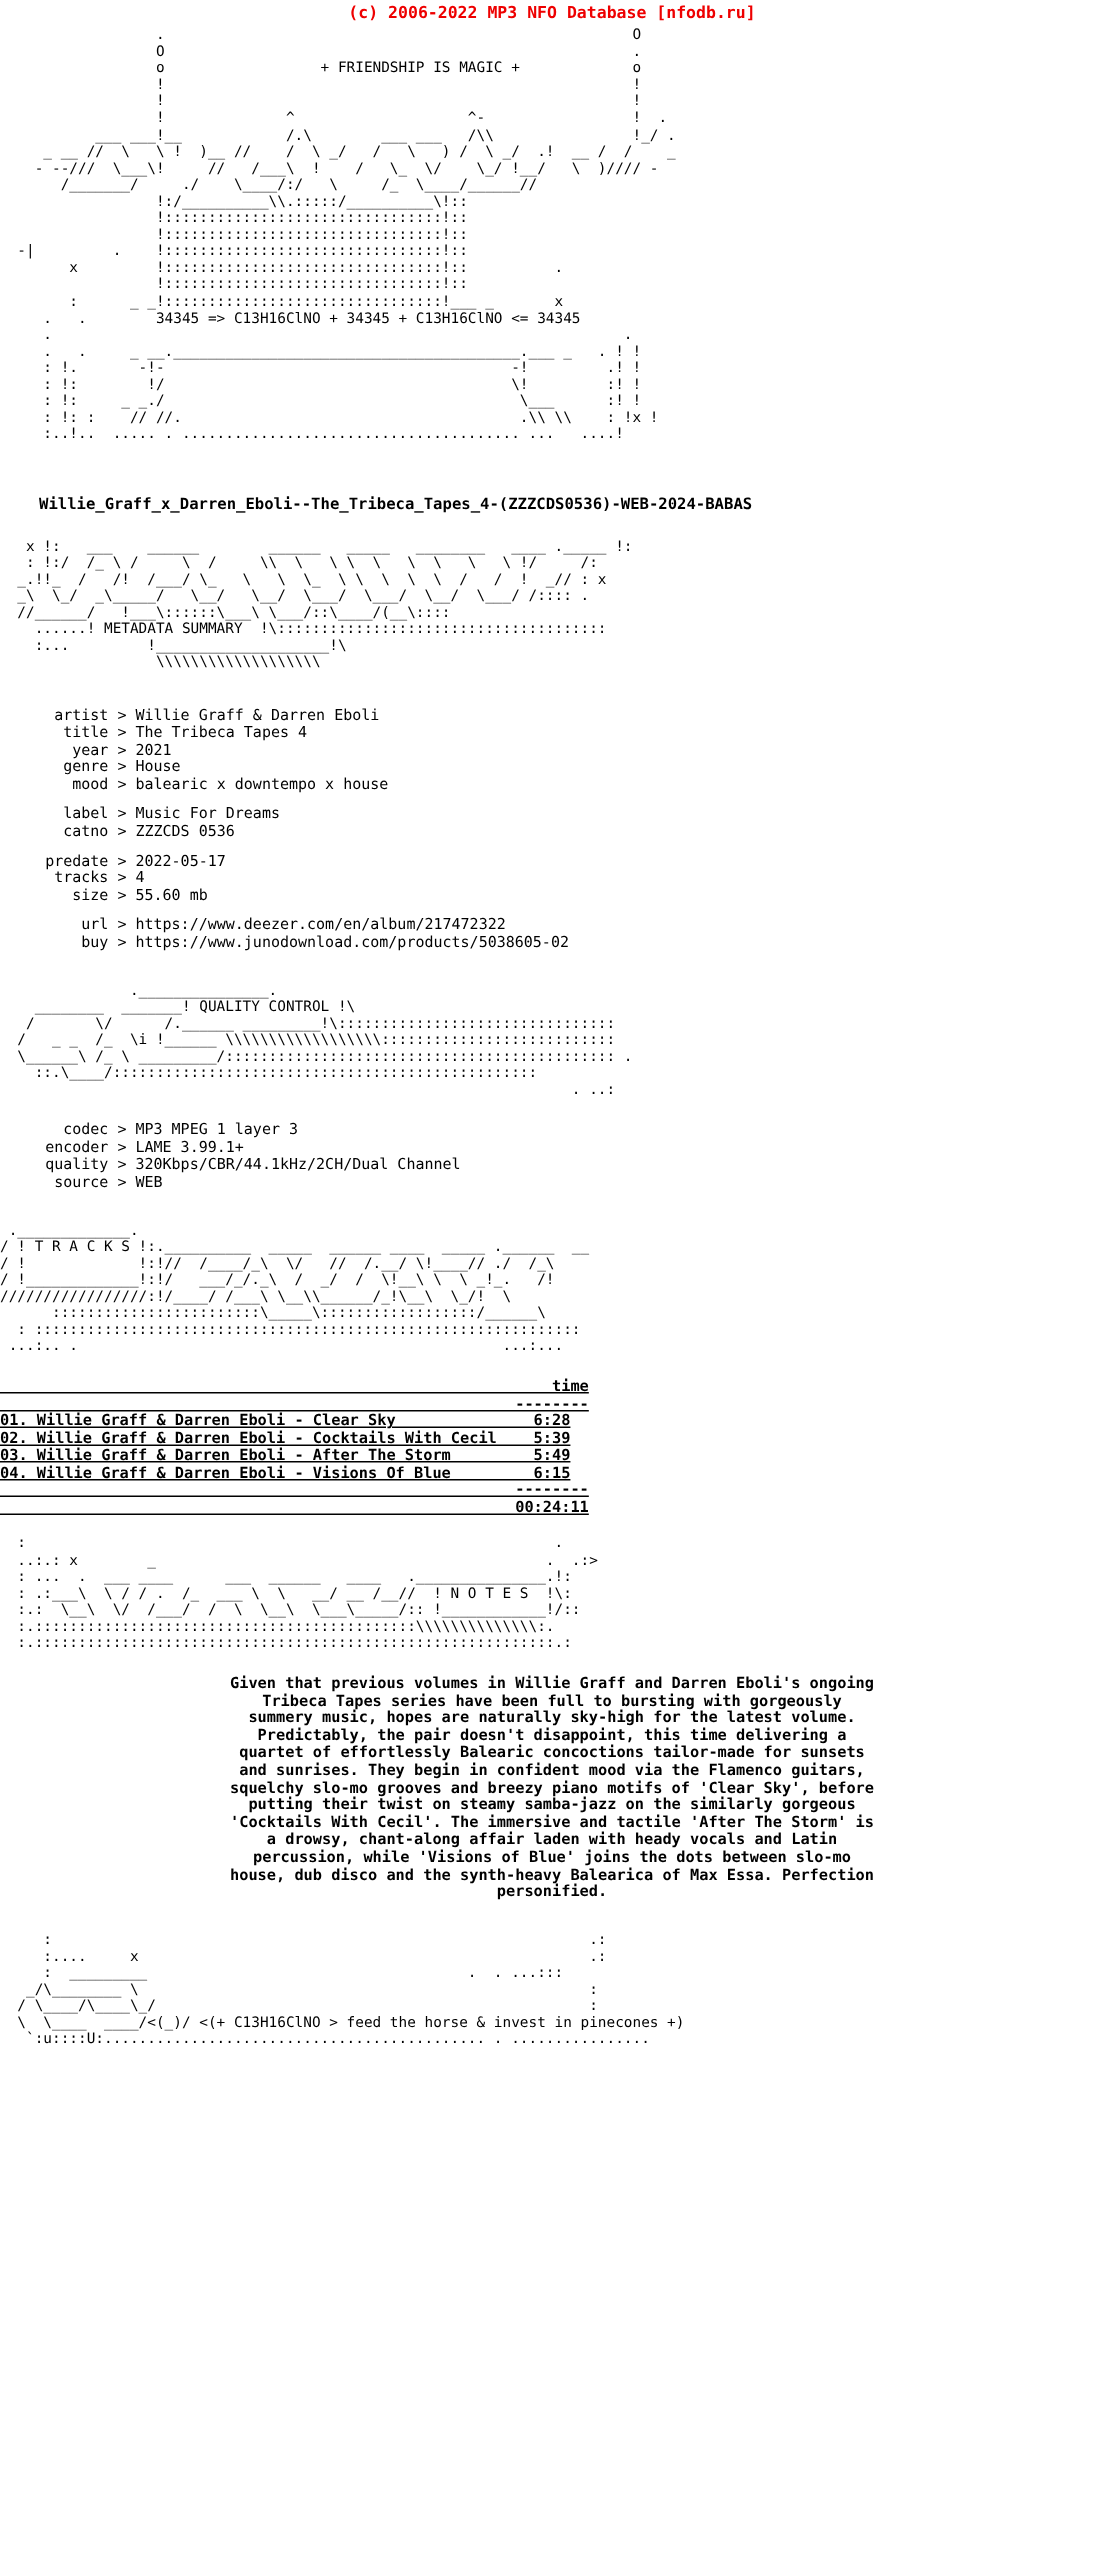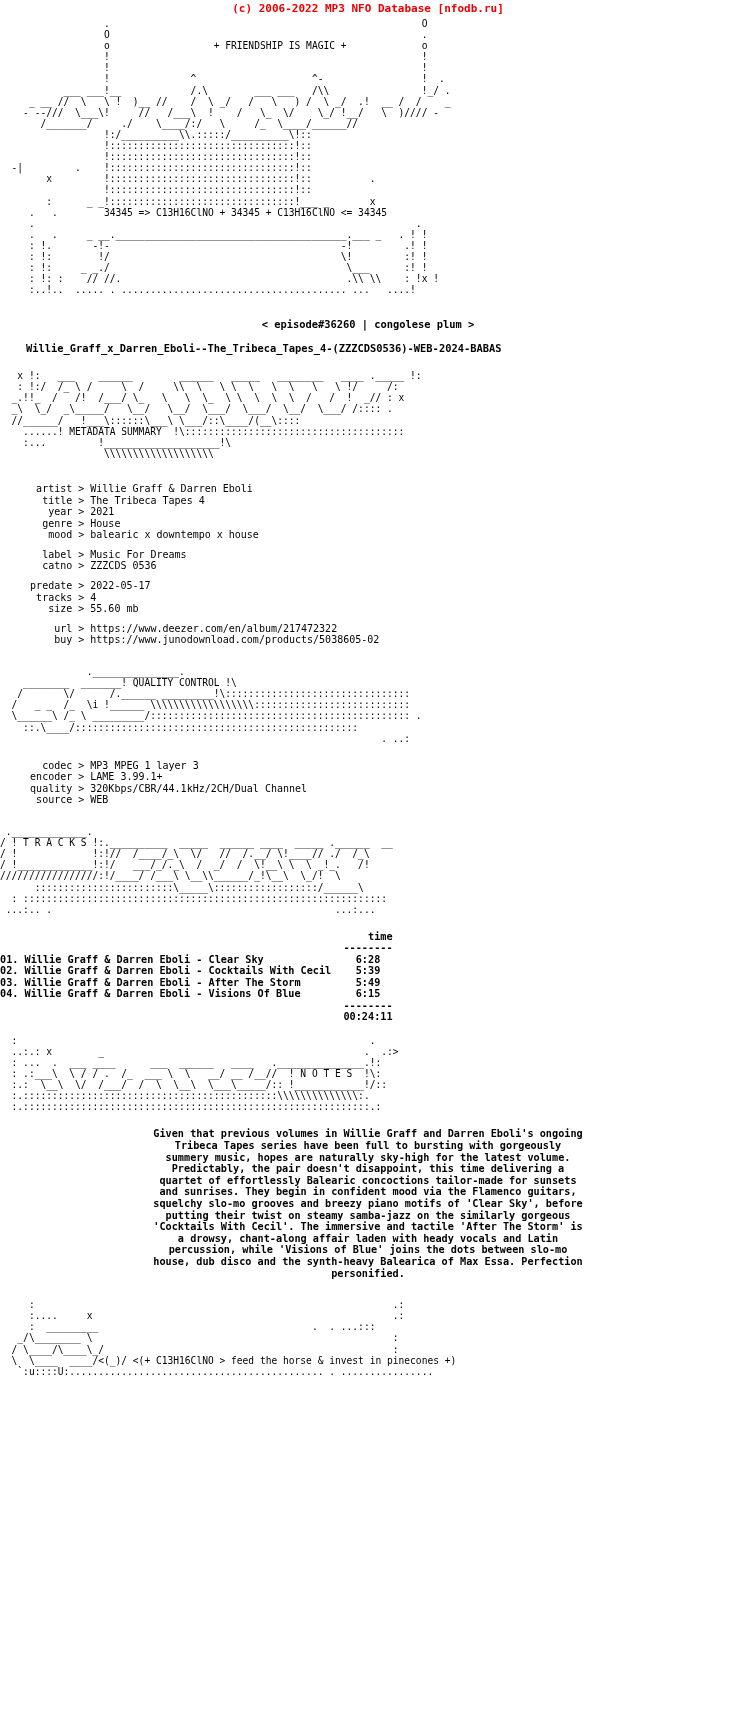--- a/index.html
+++ b/index.html
@@ -49,20 +49,21 @@
   }
   pre.meta {
     font-size: 10px;
     line-height: 11.6px;
     font-weight: normal;
   }
   pre.tracks {
     font-size: 10.2px;
     line-height: 11.5px;
     font-weight: bold;
+    text-decoration: underline;
   }
   pre.notes {
     font-size: 10.2px;
     line-height: 11.6px;
     font-weight: bold;
     text-align: center;
   }
   pre.foot {
     font-size: 10.2px;
     line-height: 11.6px;
@@ -103,21 +104,20 @@
      .                                                                  .
      .   .     _ __.________________________________________.___ _   . ! !
      : !.       -!-                                        -!         .! !
      : !:        !/                                        \!         :! !
      : !:     _ _./                                         \___      :! !
      : !: :    // //.                                       .\\ \\    : !x !
      :..!..  ..... . ....................................... ...   ....!</pre>
 
   <div class="gap24"></div>
 
-  <pre class="big" style="text-align:center">&lt; episode#36260 | congolese plum &gt;</pre>
 
   <div class="gap12"></div>
 
   <pre class="big" style="padding-left:26px">Willie_Graff_x_Darren_Eboli--The_Tribeca_Tapes_4-(ZZZCDS0536)-WEB-2024-BABAS</pre>
 
   <div class="gap16"></div>
 
   <pre class="art">   x !:   ___    ______        ______   _____   ________   ____ ._____ !:
    : !:/  /_ \ /     \  /     \\  \   \ \  \   \  \   \   \ !/     /:
   _.!!_  /   /!  /___/ \_   \   \  \_  \ \  \  \  \  /   /  !  _// : x

